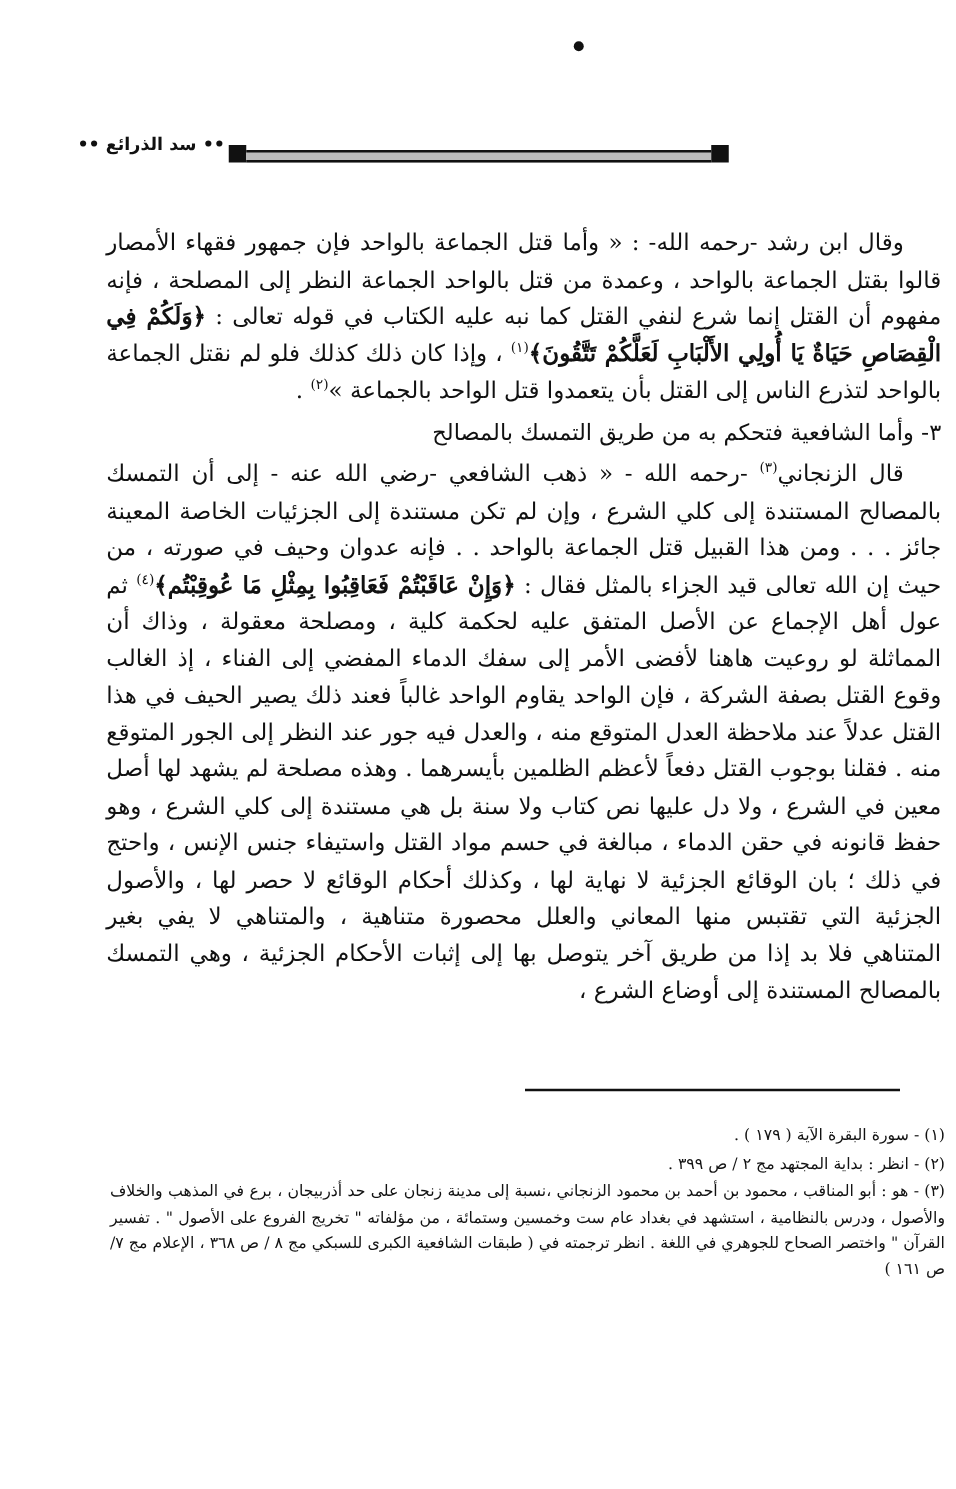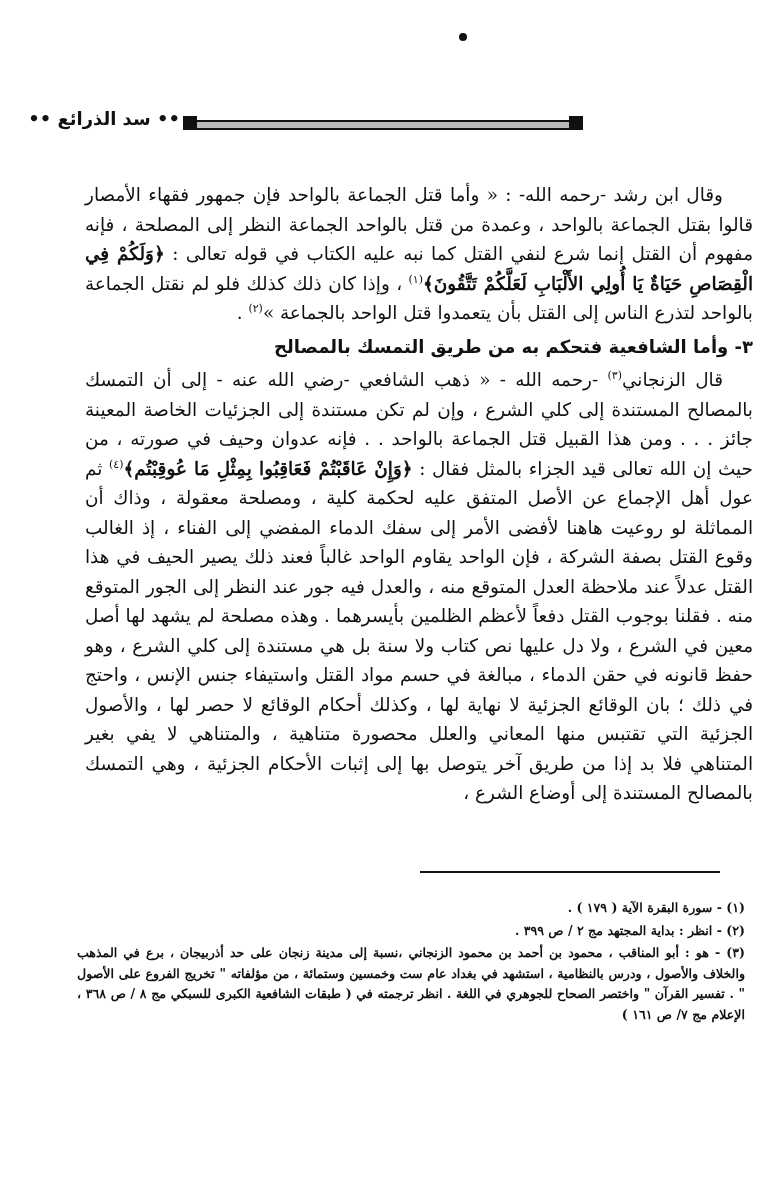--- a/index.html
+++ b/index.html
@@ -18,37 +18,37 @@
   .page-num {
     position: absolute; left: 0; top: 20px; width: 108px; text-align: center;
     font-family: "DejaVu Serif", serif; font-weight: bold; font-size: 22px;
   }
   .header-rule { position: absolute; left: 128px; top: 18px; width: 400px; height: 14px; }
   .header-rule .bar { position: absolute; left: 14px; right: 14px; top: 4px; height: 6px;
     border-top: 2px solid #111; border-bottom: 2px solid #111; background: #bbb; }
   .header-rule .sq { position: absolute; top: 0; width: 14px; height: 14px; background: #111; }
   .header-rule .sq.l { left: 0; } .header-rule .sq.r { right: 0; }
   .running-title {
-    position: absolute; left: 0; top: 10px; width: 125px; text-align: center; direction: rtl;
-    font-family: "DejaVu Sans", sans-serif; font-weight: bold; font-size: 18px; white-space: nowrap;
+    position: absolute; left: 0; top: 10px; width: 125px; text-align: right; direction: rtl;
+    font-family: "DejaVu Sans", sans-serif; font-weight: bold; font-size: 14px; white-space: nowrap;
   }
   
   .content {
     position: absolute; left: 85px; top: 180px; width: 668px; direction: rtl;
     font-family: "DejaVu Serif", serif; font-size: 18.4px; line-height: 29.5px; text-align: justify;
   }
   .content p { margin: 0; text-indent: 30px; }
-  .content .heading { font-weight: bold; text-indent: 0; margin: 4px 0 4px 0; font-family: "DejaVu Sans", sans-serif; font-size: 18px; }
+  .content .heading { font-weight: normal; text-indent: 0; margin: 4px 0 4px 0; font-family: "DejaVu Sans", sans-serif; font-size: 18px; }
   .verse { font-weight: bold; }
   sup { font-size: 11px; line-height: 0; }
   
   .fn-rule { position: absolute; left: 420px; top: 871px; width: 300px; height: 2px; background: #111; }
   .footnotes {
-    position: absolute; left: 77px; top: 898px; width: 668px; direction: rtl;
-    font-family: "DejaVu Serif", serif; font-size: 12.6px; line-height: 20.5px; font-weight: bold;
+    position: absolute; left: 88px; top: 898px; width: 668px; direction: rtl;
+    font-family: "DejaVu Serif", serif; font-size: 12.6px; line-height: 20.5px;
   }
   .footnotes div { margin: 0 0 2px 0; text-align: justify; }
 </style>
 </head>
 <body>
 
 <div class="top-dot"></div>
 
 <div class="header">
   <div class="running-title">•• سد الذرائع ••</div>

